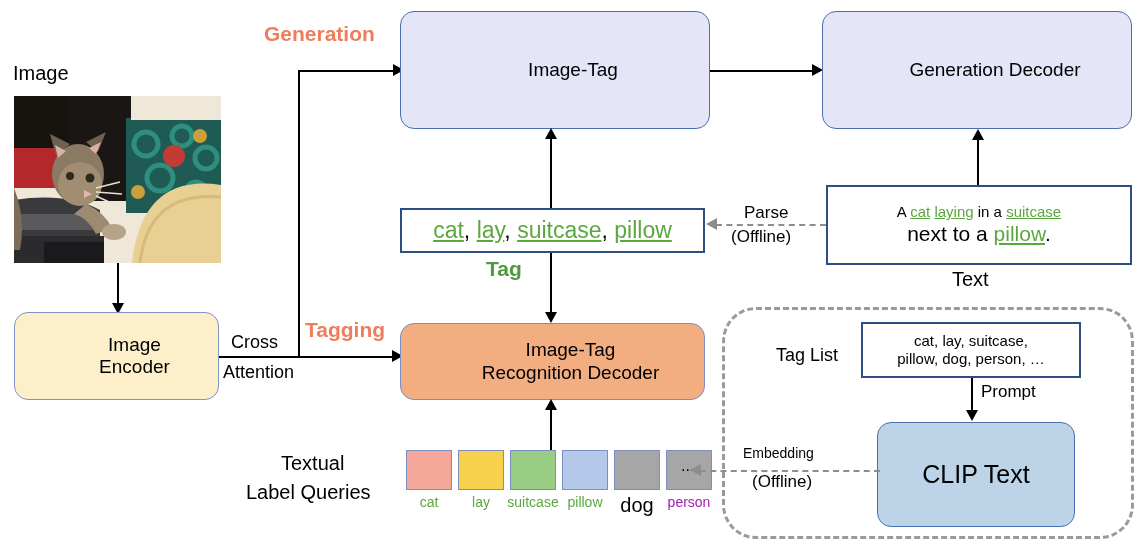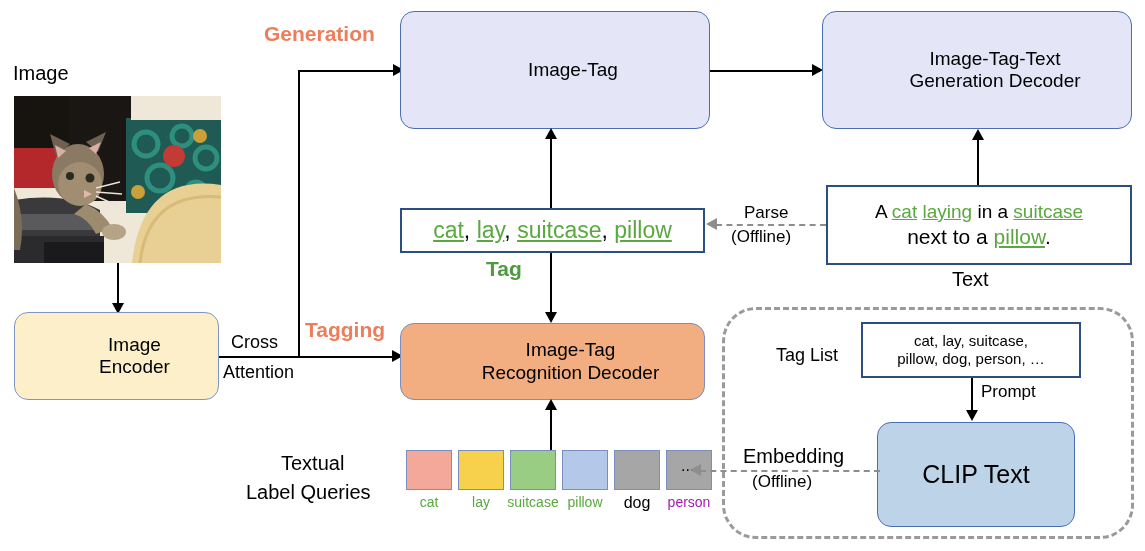--- a/index.html
+++ b/index.html
@@ -122,21 +122,20 @@
 <div class="lbl orangelab" style="left:305px;top:318px;">Tagging</div>
 
 <div class="rbox lav t26" style="left:400px;top:11px;width:310px;height:118px;">
   <span>Image-Tag</span>
 </div>
 
 <div class="hl" style="left:710px;top:70px;width:110px;"></div>
 <div class="ah ah-r" style="left:812px;top:64px;"></div>
 
 <div class="rbox lav t26" style="left:822px;top:11px;width:310px;height:118px;">
-  <span>Image-Tag-Text</span>
   <span>Generation Decoder</span>
 </div>
 
 <div class="vl" style="left:550px;top:133px;height:75px;"></div>
 <div class="ah ah-u" style="left:545px;top:128px;"></div>
 
 <div class="sbox" style="left:400px;top:208px;width:305px;height:45px;">
   <div class="t24" style="font-size:23px;">
     <span class="grn">cat</span><span>, </span><span class="grn">lay</span><span>, </span><span class="grn">suitcase</span><span>, </span><span class="grn">pillow</span>
   </div>
@@ -148,21 +147,21 @@
 
 <div class="rbox orange t26" style="left:400px;top:323px;width:305px;height:77px;">
   <span>Image-Tag</span>
   <span>Recognition Decoder</span>
 </div>
 
 <div class="vl" style="left:550px;top:404px;height:48px;"></div>
 <div class="ah ah-u" style="left:545px;top:399px;"></div>
 
 <div class="sbox" style="left:826px;top:185px;width:306px;height:80px;">
-  <div style="font-size:19px;">
+  <div style="font-size:15px;">
     <span>A </span><span class="grn">cat</span><span> </span><span class="grn">laying</span><span> in a </span><span class="grn">suitcase</span>
   </div>
   <div style="font-size:21px;">
     <span>next to a </span><span class="grn">pillow</span><span>.</span>
   </div>
 </div>
 <div class="lbl t20" style="left:952px;top:268px;">Text</div>
 
 <div class="vl" style="left:977px;top:134px;height:51px;"></div>
 <div class="ah ah-u" style="left:972px;top:129px;"></div>
@@ -178,21 +177,21 @@
 <div id="queries">
     <div class="sw" style="left: 406px; top: 450px; width: 46px; height: 40px; background: rgb(244, 168, 154);"></div>
     <div class="lbl" style="left: 398px; top: 494px; width: 62px; text-align: center; font-size: 14px; color: rgb(90, 168, 63);">cat</div>
     <div class="sw" style="left: 458px; top: 450px; width: 46px; height: 40px; background: rgb(247, 209, 75);"></div>
     <div class="lbl" style="left: 450px; top: 494px; width: 62px; text-align: center; font-size: 14px; color: rgb(90, 168, 63);">lay</div>
     <div class="sw" style="left: 510px; top: 450px; width: 46px; height: 40px; background: rgb(153, 205, 132);"></div>
     <div class="lbl" style="left: 502px; top: 494px; width: 62px; text-align: center; font-size: 14px; color: rgb(90, 168, 63);">suitcase</div>
     <div class="sw" style="left: 562px; top: 450px; width: 46px; height: 40px; background: rgb(180, 201, 234);"></div>
     <div class="lbl" style="left: 554px; top: 494px; width: 62px; text-align: center; font-size: 14px; color: rgb(90, 168, 63);">pillow</div>
     <div class="sw" style="left: 614px; top: 450px; width: 46px; height: 40px; background: rgb(166, 166, 166);"></div>
-    <div class="lbl" style="left: 606px; top: 494px; width: 62px; text-align: center; font-size: 16px; color: rgb(0, 0, 0);">dog</div>
+    <div class="lbl" style="left: 606px; top: 494px; width: 62px; text-align: center; font-size: 20px; color: rgb(0, 0, 0);">dog</div>
     <div class="sw" style="left: 666px; top: 450px; width: 46px; height: 40px; background: rgb(166, 166, 166);"></div>
     <div class="lbl" style="left: 658px; top: 494px; width: 62px; text-align: center; font-size: 14px; color: #a21caf;">person</div>
   </div>
 <div class="lbl t16" style="left:681px;top:457px;">...</div>
 
 <div class="dashgrp" style="left:722px;top:307px;width:412px;height:232px;"></div>
 
 <div class="lbl t18" style="left:776px;top:345px;">Tag List</div>
 
 <div class="sbox" style="left:861px;top:322px;width:220px;height:56px;">
@@ -203,14 +202,14 @@
 <div class="vl" style="left:971px;top:378px;height:36px;"></div>
 <div class="ah ah-d" style="left:966px;top:410px;"></div>
 <div class="lbl t17" style="left:981px;top:382px;font-size:17px;">Prompt</div>
 
 <div class="rbox clipblue" style="left:877px;top:422px;width:198px;height:105px;">
   <span style="font-size:25px;">CLIP Text</span>
 </div>
 
 <div class="hl-d" style="left:700px;top:470px;width:180px;"></div>
 <div class="ah ah-l-g" style="left:690px;top:464px;"></div>
-<div class="lbl" style="left:743px;top:445px;font-size:20px;">Embedding</div>
+<div class="lbl" style="left:743px;top:445px;font-size:14px;">Embedding</div>
 <div class="lbl" style="left:752px;top:472px;font-size:17px;">(Offline)</div>
 
 </body></html>

